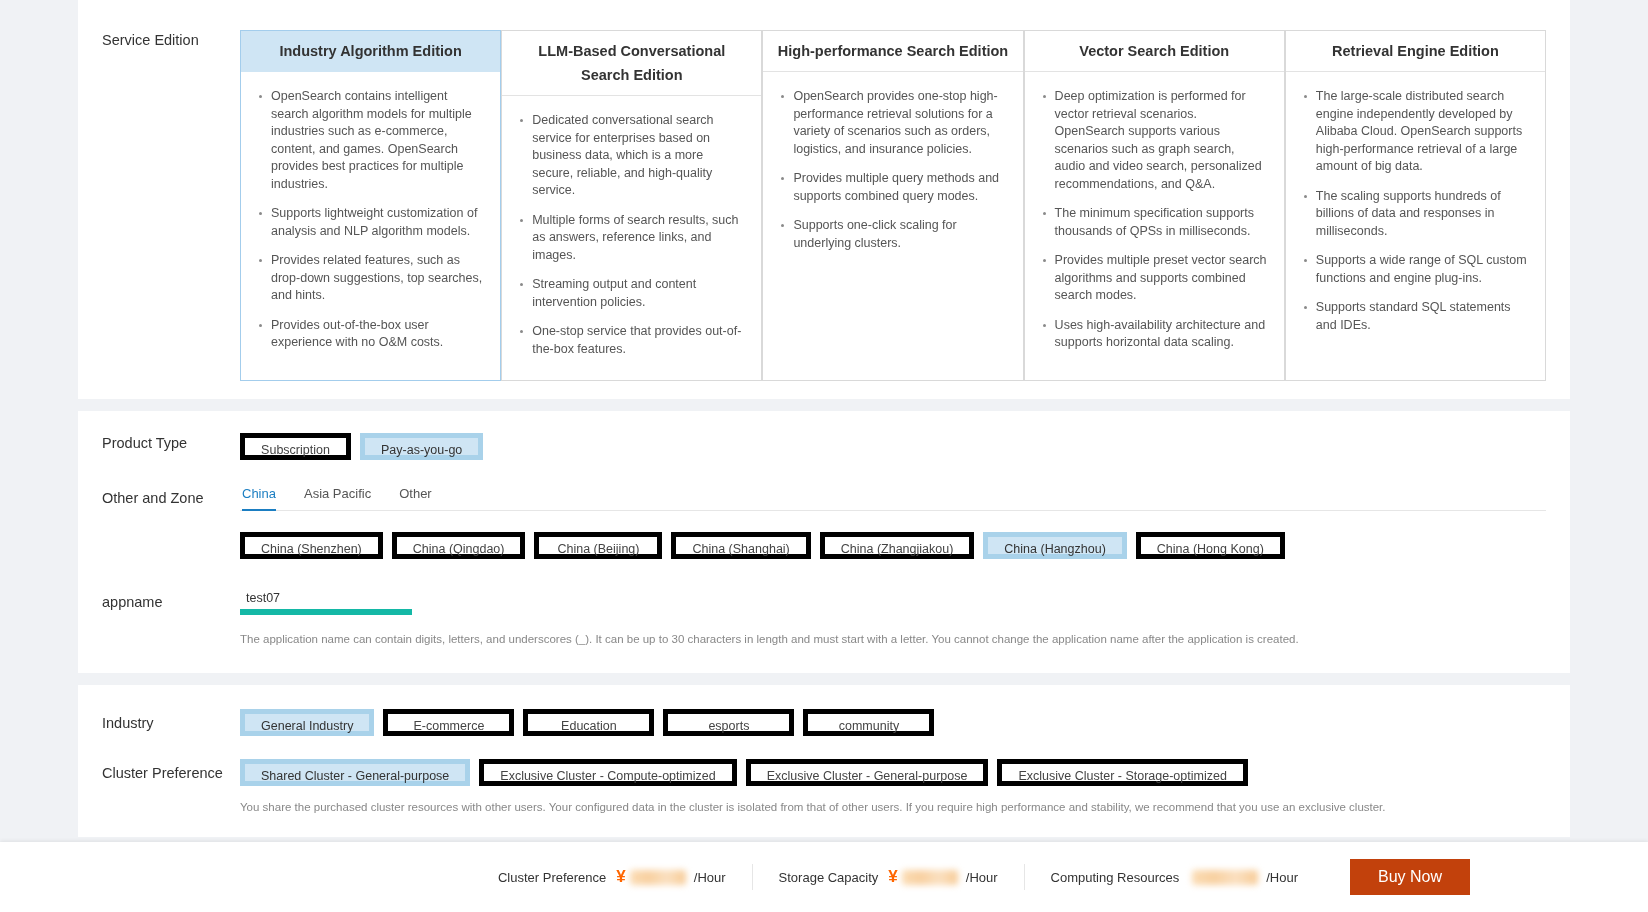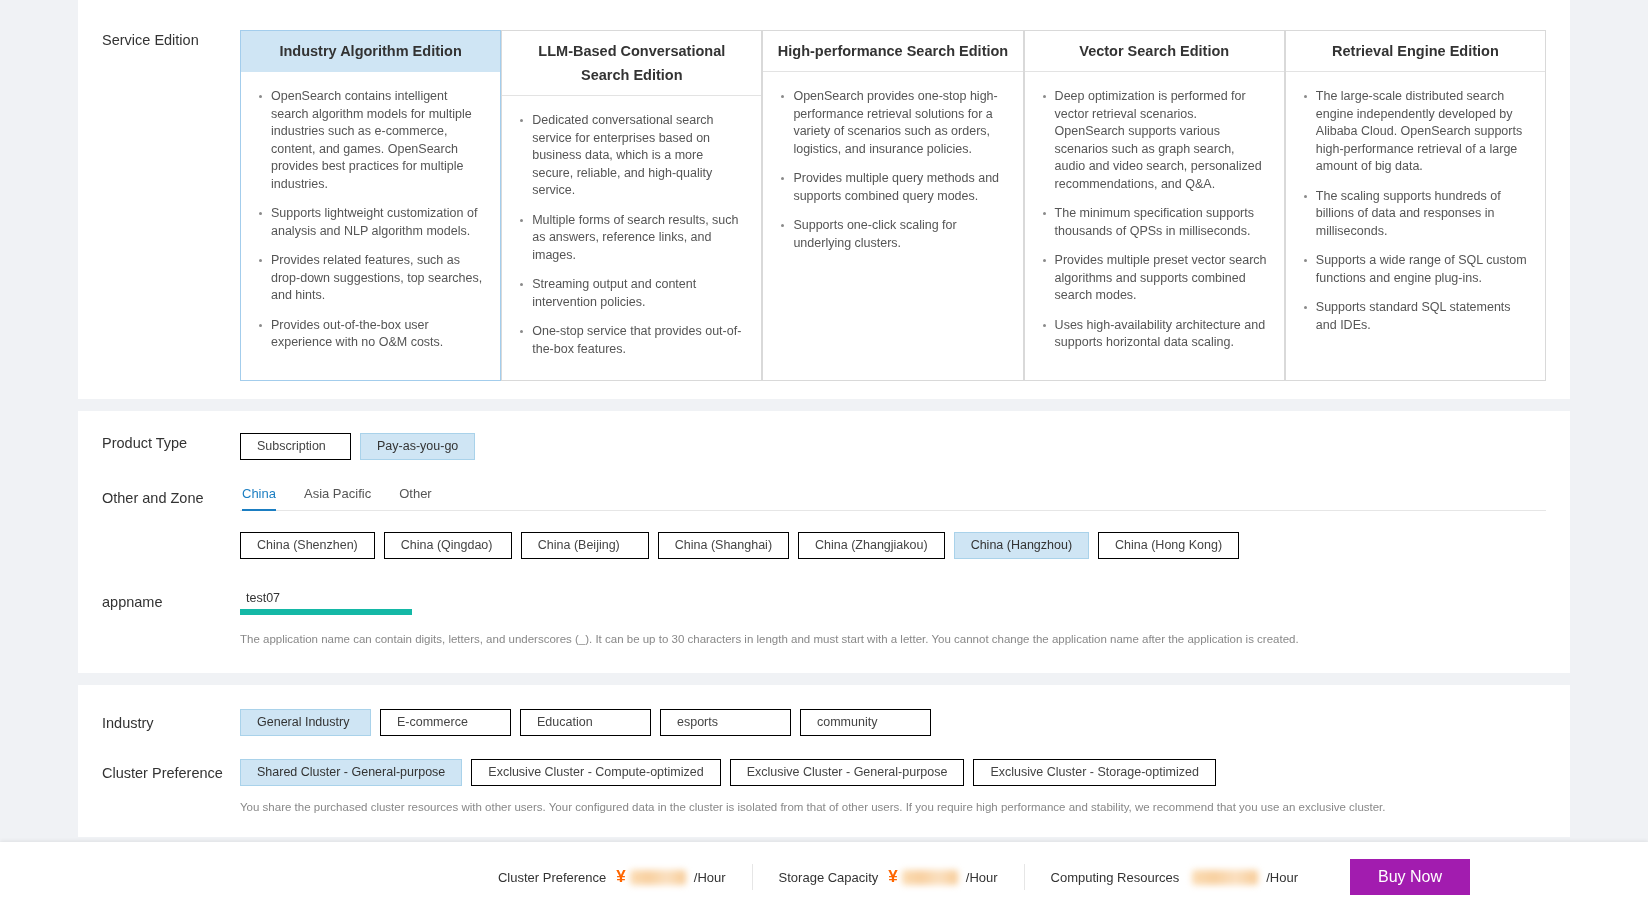--- a/index.html
+++ b/index.html
@@ -100,28 +100,28 @@
     border-radius: 50%;
   }
 
   
   .opt-row {
     display: flex;
     flex-wrap: wrap;
     gap: 9px;
   }
   .opt-btn {
-    border: 1px solid #000000;
+    border: 5px solid #000000;
     background: #fff;
     color: #444;
     font-size: 12.5px;
     height: 27px;
     line-height: 25px;
     padding: 0 16px;
-    text-align: left;
+    text-align: center;
     cursor: pointer;
     white-space: nowrap;
     font-family: "Liberation Sans", sans-serif;
   }
   .opt-btn.selected {
     background: #cfe5f4;
     border-color: #a9d2ea;
     color: #333;
   }
   .opt-btn.w-region { min-width: 128px; }
@@ -207,21 +207,21 @@
   .blurred {
     display: inline-block;
     width: 56px; height: 15px;
     background: linear-gradient(90deg,#fbdcb4,#f8d0a0,#fbe0c0,#f7cb96);
     filter: blur(3px);
     border-radius: 3px;
     margin: 0 3px;
   }
   .per-hour { color: #333; margin-left: 5px; }
   #buy-now {
-    background: #a21caf;
+    background: #c2410c;
     color: #fff;
     border: none;
     font-size: 16px;
     width: 120px;
     height: 36px;
     margin-left: 26px;
     cursor: pointer;
     font-family: "Liberation Sans", sans-serif;
   }
 

